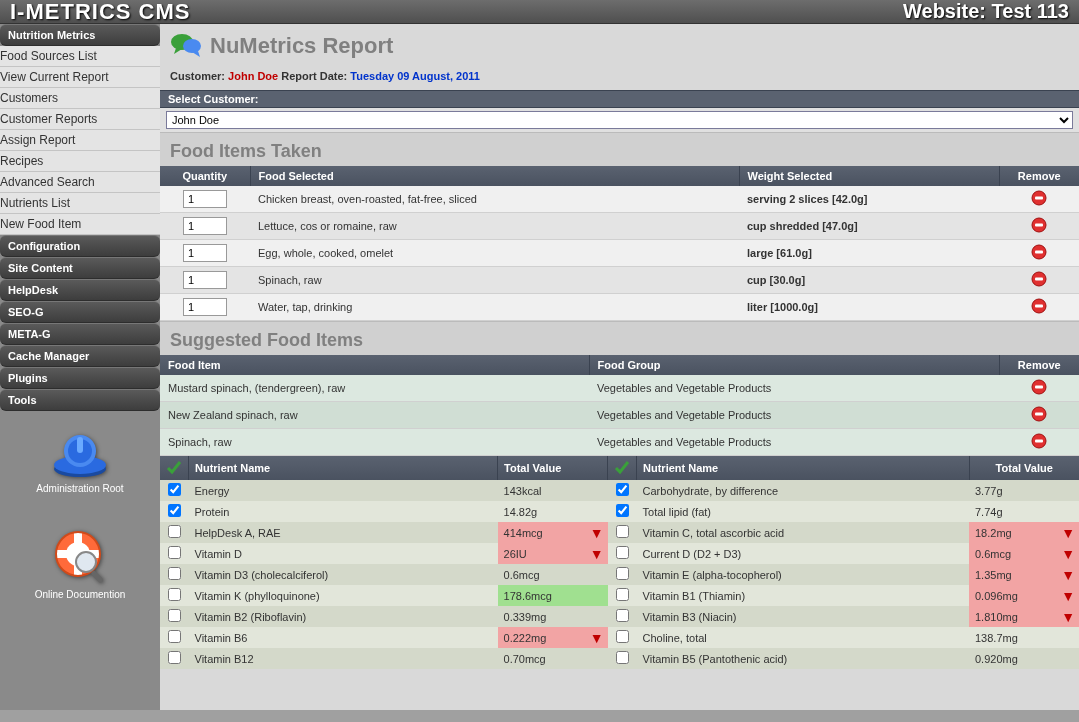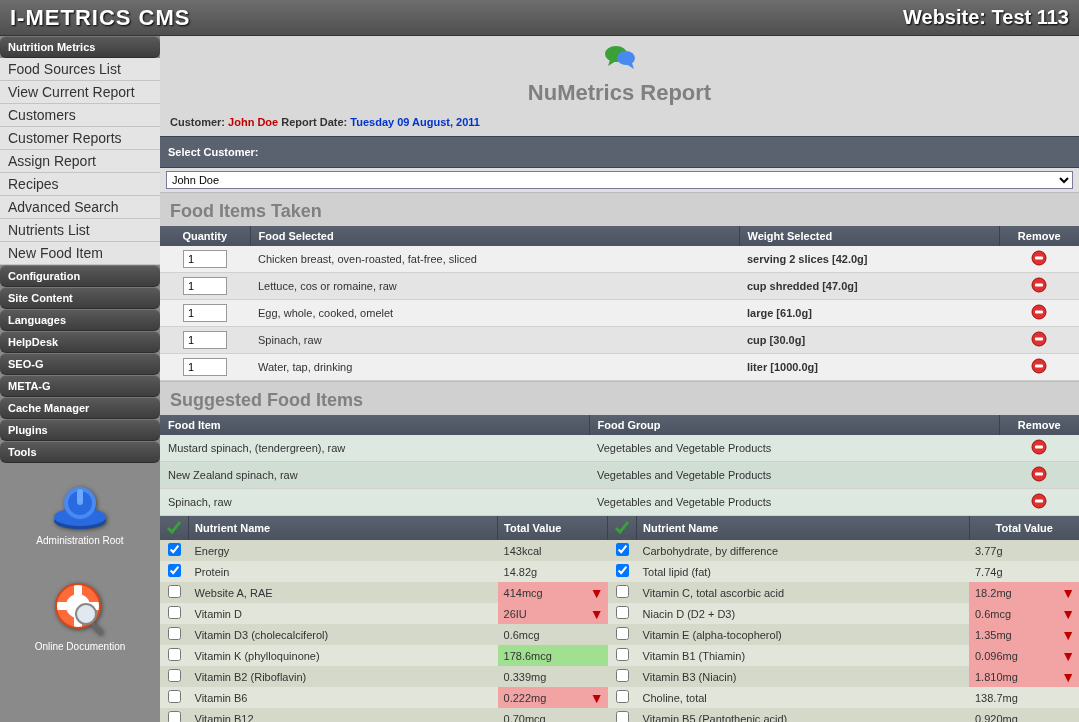--- a/index.html
+++ b/index.html
@@ -1,34 +1,34 @@
 <!DOCTYPE html>
 <html><head>
 <meta charset="utf-8">
 <style>
 * { box-sizing: border-box; margin: 0; padding: 0; }
 body { font-family: Verdana, Arial, sans-serif; font-size: 11px; background: #a0a0a0; color: #333; width: 1079px; }
-.topbar { background: linear-gradient(#6d6d6d,#4f4f4f); color: #fff; height: 36px; display: flex; justify-content: space-between; align-items: center; padding: 0 10px; border-bottom: 1px solid #333; }
+.topbar { background: linear-gradient(#6d6d6d,#4f4f4f); color: #fff; height: 24px; display: flex; justify-content: space-between; align-items: center; padding: 0 10px; border-bottom: 1px solid #333; }
 .topbar .brand { font-family: "Trebuchet MS", sans-serif; font-size: 22px; font-weight: bold; letter-spacing: 1px; text-shadow: 1px 1px 2px #000; }
 .topbar .site { font-family: "Trebuchet MS", sans-serif; font-size: 20px; font-weight: bold; text-shadow: 1px 1px 2px #000; }
 .layout { display: flex; align-items: flex-start; }
 .sidebar { width: 160px; background: #8a8a8a; min-height: 686px; }
 .navhead { background: linear-gradient(#5a5a5a,#3d3d3d); color: #fff; font-weight: bold; font-size: 11px; padding: 4px 8px; border-bottom: 1px solid #2d2d2d; border-top: 1px solid #777; border-radius: 6px; }
-.navitem { background: #e4e4e4; border-bottom: 1px solid #c4c4c4; padding: 3px 8px; font-size: 14px; color: #333; cursor: pointer; }
+.navitem { background: #e4e4e4; border-bottom: 1px solid #c4c4c4; padding: 3px 0; font-size: 12px; color: #333; cursor: pointer; }
 .sidefoot { text-align: center; padding: 18px 0; color: #fff; font-size: 10px; }
 .sidefoot .iconwrap { display: flex; justify-content: center; margin-bottom: 4px; }
 .sidefoot svg { filter: drop-shadow(1px 1px 2px rgba(0,0,0,.5)); }
 .main { flex: 1; background: #d9d9d9; min-height: 686px; }
-.page-title { display: flex; align-items: center; gap: 8px; padding: 8px 10px; flex-direction: column; }
+.page-title { display: flex; align-items: center; gap: 8px; padding: 8px 10px; }
 .page-title h1 { font-family: "Trebuchet MS", sans-serif; font-size: 22px; font-weight: bold; color: #808080; }
 .subline { padding: 2px 14px 8px 10px; font-size: 11px; color: #333; }
 .subline .lbl { font-weight: bold; }
 .subline .cust { color: #c00000; font-weight: bold; }
 .subline .date { color: #0033cc; font-weight: bold; }
-.selbar { background: #5a6270; color: #fff; padding: 9px 8px; font-size: 11px; font-weight: bold; border-top:1px solid #3a4250; border-bottom:1px solid #3a4250; }
+.selbar { background: #5a6270; color: #fff; padding: 2px 8px; font-size: 11px; font-weight: bold; border-top:1px solid #3a4250; border-bottom:1px solid #3a4250; }
 .selrow { background: #e0e0e0; padding: 3px 6px; }
 .selrow select { width: 100%; font-size: 11px; padding: 1px; border: 1px solid #7a7a9a; background: #fff; }
 .section-title { font-family: "Trebuchet MS", sans-serif; font-size: 18px; color: #808080; font-weight: bold; padding: 8px 10px 4px 10px; background: #d0d0d0; border-top: 1px solid #bbb; }
 table { width: 100%; border-collapse: collapse; font-size: 11px; }
 .thead { background: linear-gradient(#5a6270,#4a5260); color: #fff; font-weight: bold; }
 .thead th { text-align: left; padding: 4px 8px; border-right: 1px solid #3a4250; }
 .thead th:last-child { border-right: none; text-align: center; }
 .frow td { padding: 4px 8px; border-bottom: 1px solid #d0d0d0; }
 .frow.a { background: #f0f0f0; }
 .frow.b { background: #e4e4e4; }
@@ -66,21 +66,20 @@
         <div class="navitem">View Current Report</div>
         <div class="navitem">Customers</div>
         <div class="navitem">Customer Reports</div>
         <div class="navitem">Assign Report</div>
         <div class="navitem">Recipes</div>
         <div class="navitem">Advanced Search</div>
         <div class="navitem">Nutrients List</div>
         <div class="navitem">New Food Item</div>
         <div class="navhead">Configuration</div>
         <div class="navhead">Site Content</div>
-        <div class="navhead">Languages</div>
         <div class="navhead">HelpDesk</div>
         <div class="navhead">SEO-G</div>
         <div class="navhead">META-G</div>
         <div class="navhead">Cache Manager</div>
         <div class="navhead">Plugins</div>
         <div class="navhead">Tools</div>
       </div>
     <div class="sidefoot">
       <div class="iconwrap">
         <svg width="60" height="50" viewBox="0 0 60 50">
@@ -273,32 +272,32 @@
           <tr class="nutr-row b">
             <td class="chk"><input type="checkbox" checked="" style=""></td>
             <td>Protein</td>
             <td class="val ">14.82g</td>
             <td class="chk"><input type="checkbox" checked="" style=""></td>
             <td>Total lipid (fat)</td>
             <td class="val ">7.74g</td>
           </tr>
           <tr class="nutr-row a">
             <td class="chk"><input type="checkbox" style=""></td>
-            <td>Website A, RAE</td>
+            <td>HelpDesk A, RAE</td>
             <td class="val low">414mcg<span class="arrow-down">▼</span></td>
             <td class="chk"><input type="checkbox" style=""></td>
             <td>Vitamin C, total ascorbic acid</td>
             <td class="val low">18.2mg<span class="arrow-down">▼</span></td>
           </tr>
           <tr class="nutr-row b">
             <td class="chk"><input type="checkbox" style=""></td>
             <td>Vitamin D</td>
             <td class="val low">26IU<span class="arrow-down">▼</span></td>
             <td class="chk"><input type="checkbox" style=""></td>
-            <td>Niacin D (D2 + D3)</td>
+            <td>Current D (D2 + D3)</td>
             <td class="val low">0.6mcg<span class="arrow-down">▼</span></td>
           </tr>
           <tr class="nutr-row a">
             <td class="chk"><input type="checkbox" style=""></td>
             <td>Vitamin D3 (cholecalciferol)</td>
             <td class="val ">0.6mcg</td>
             <td class="chk"><input type="checkbox" style=""></td>
             <td>Vitamin E (alpha-tocopherol)</td>
             <td class="val low">1.35mg<span class="arrow-down">▼</span></td>
           </tr>

